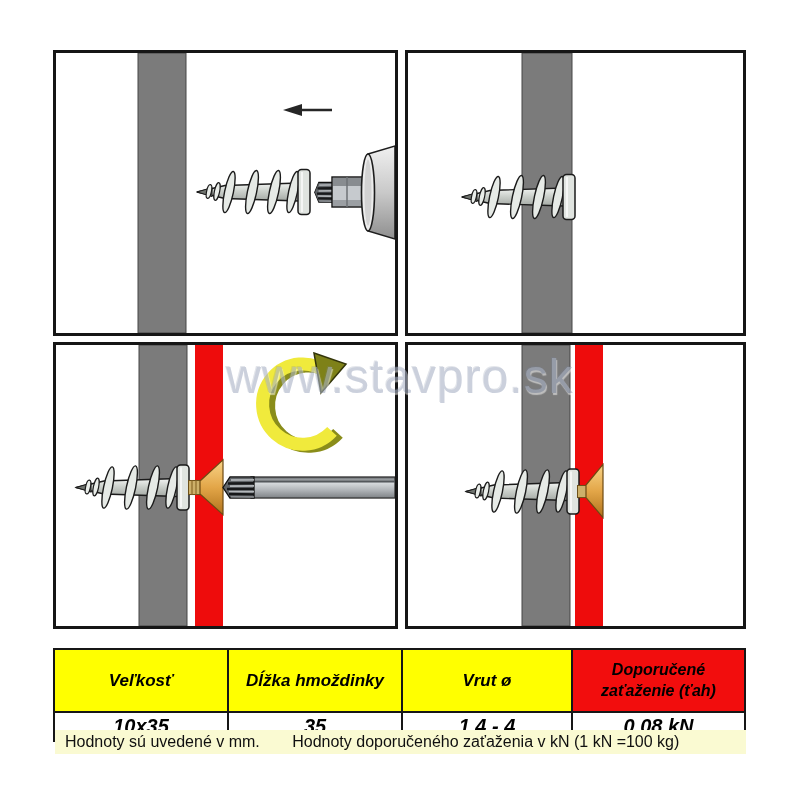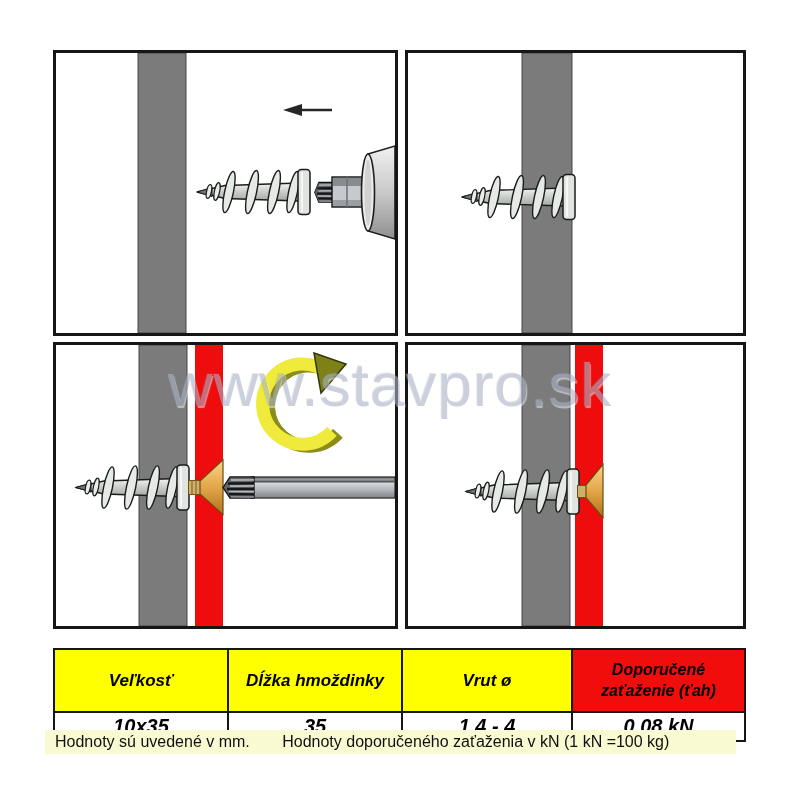--- a/index.html
+++ b/index.html
@@ -11,41 +11,41 @@
     position:absolute; background:#ffffff; border:3px solid #161616;
     box-sizing:border-box; z-index:1;
   }
   .panel svg { display:block; width:100%; height:100%; }
   #p1 { left:53px;  top:50px;  width:345px; height:286px; }
   #p2 { left:405px; top:50px;  width:341px; height:286px; }
   #p3 { left:53px;  top:342px; width:345px; height:287px; }
   #p4 { left:405px; top:342px; width:341px; height:287px; }
 
   #watermark {
-    position:absolute; left:43px; top:349px; width:694px; z-index:5;
-    text-align:center; font-size:62px; font-weight:400; letter-spacing:1px;
+    position:absolute; left:53px; top:349px; width:694px; z-index:5;
+    text-align:center; font-size:48px; font-weight:400; letter-spacing:1px;
     color:#a9b2c6; opacity:0.60; pointer-events:none;
     text-shadow:1px 2px 1px rgba(255,255,255,0.85), -1px -1px 0 rgba(118,130,156,0.35);
   }
 
   #spec-table {
     position:absolute; left:53px; top:648px; width:691px; z-index:2;
     border-collapse:collapse; table-layout:fixed;font-style:italic;
   }
   #spec-table th, #spec-table td {
     border:2px solid #161616; text-align:center; vertical-align:middle;
     font-weight:bold; color:#000; padding:0;
   }
   #spec-table thead th { height:45px; font-size:17px; }
   #spec-table th.y { background:#ffff00; }
   #spec-table th.r { background:#f20d0d; font-size:16px; line-height:1.3; padding:8px 12px; }
   #spec-table tbody td { height:27px; font-size:20px; background:#ffffff; }
 
   #footnote {
-    position:absolute; left:45px; top:730px; width:691px; height:24px; z-index:2;
+    position:absolute; left:55px; top:730px; width:691px; height:24px; z-index:2;
     background:#fafad2; color:#101010; font-size:16px; line-height:24px;
     padding-left:10px; box-sizing:border-box; white-space:nowrap;
   }
   #footnote .n2 { margin-left:28px; }
 </style>
 </head>
 <body>
 
 <svg width="0" height="0" style="position:absolute" aria-hidden="true">
   <defs>

